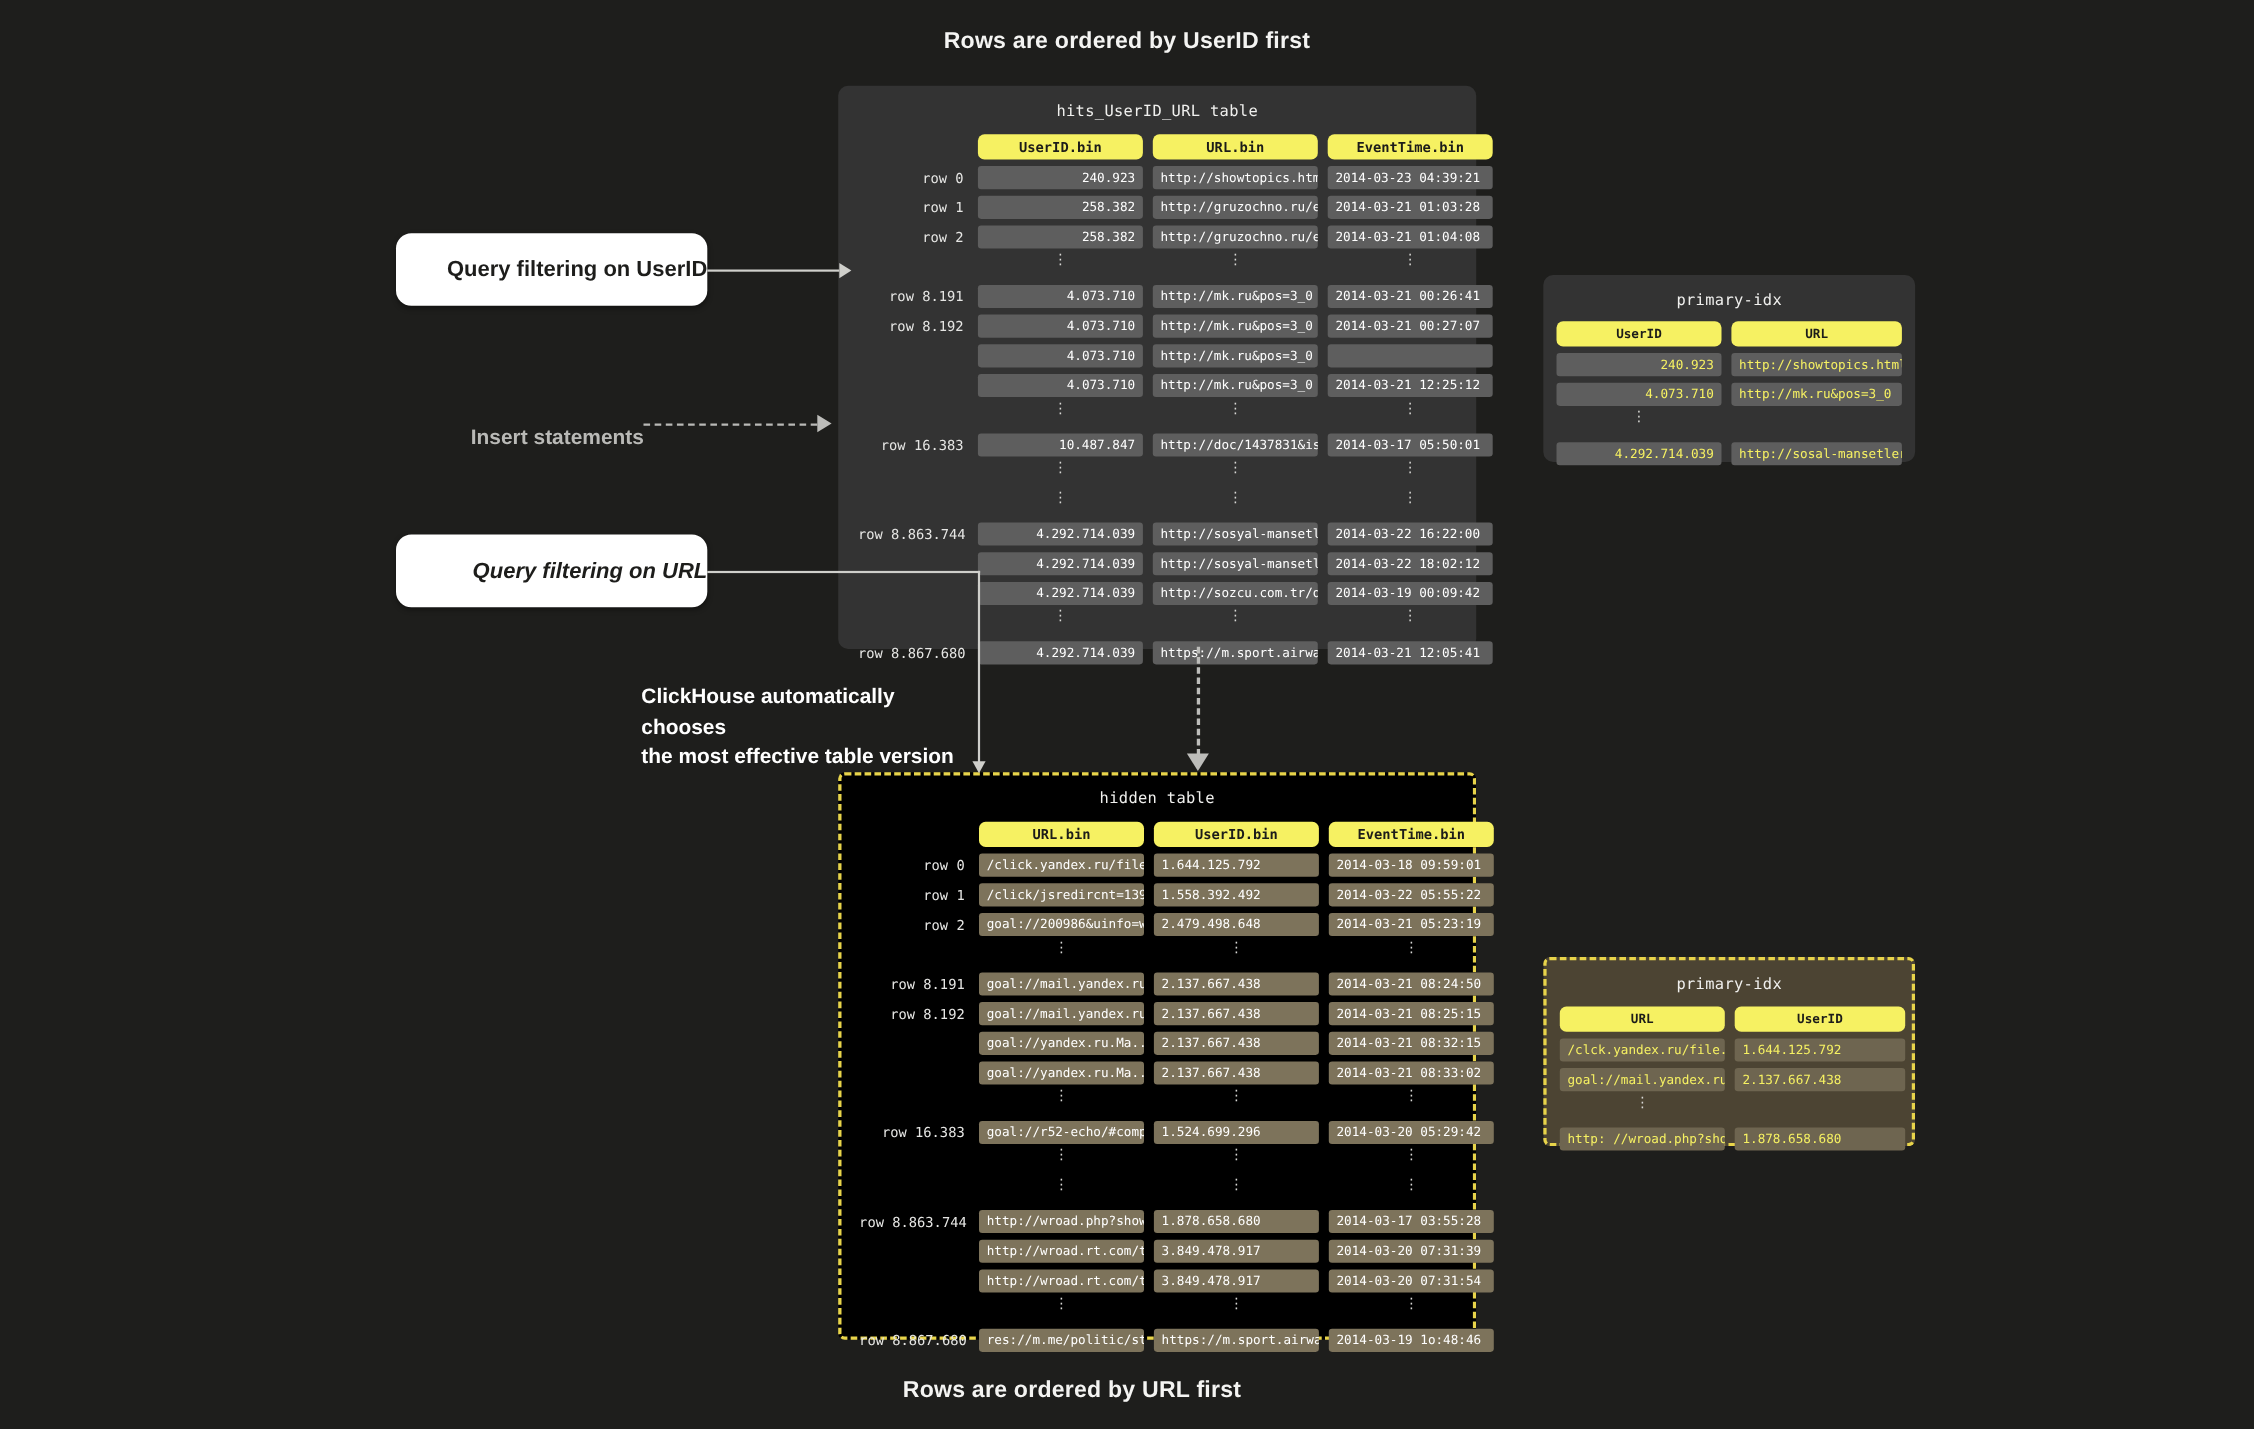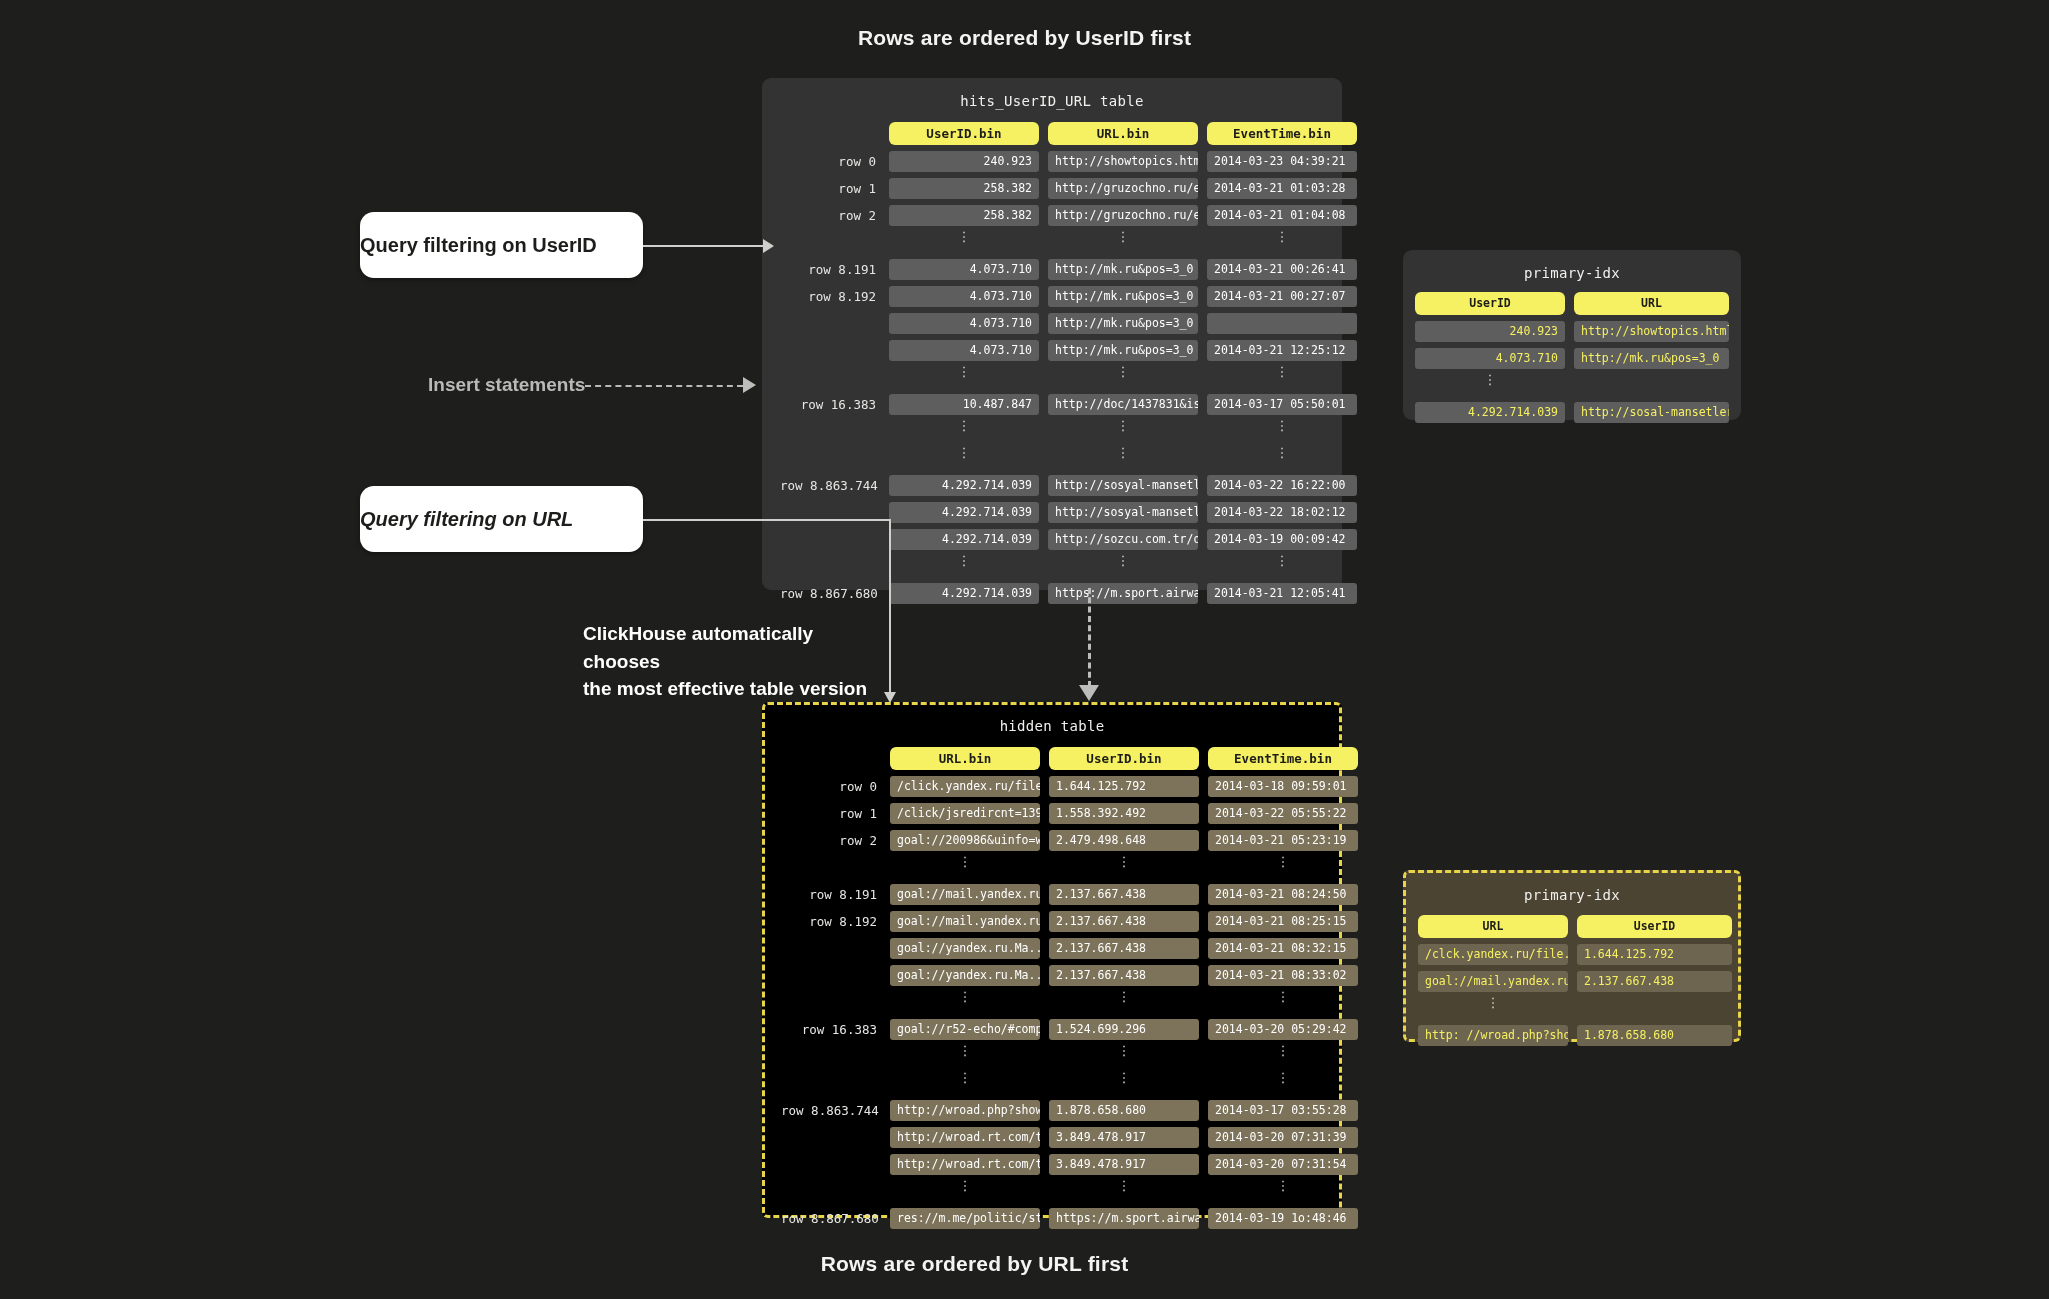--- a/index.html
+++ b/index.html
@@ -37,34 +37,34 @@
   
   .callout {
     position: absolute;
     background: #ffffff;
     color: #1d1d1b;
     border-radius: 14px;
     font-size: 20px;
     font-weight: bold;
     display: flex;
     align-items: center;
-    justify-content: flex-start;
+    justify-content: flex-end;
     box-shadow: 0 2px 5px rgba(0,0,0,.35);
   }
   #callout-userid { left: 360px; top: 212px; width: 283px; height: 66px; }
   #callout-url    { left: 360px; top: 486px; width: 283px; height: 66px; font-style: italic; }
 
   
   .annot {
     position: absolute;
     font-size: 19px;
     font-weight: bold;
     line-height: 1.45;
   }
-  #annot-insert { left: 428px; top: 371px; color: #b9b9b6; font-size: 19px; }
+  #annot-insert { left: 428px; top: 385px; color: #b9b9b6; font-size: 19px; }
   #annot-choose { left: 583px; top: 620px; color: #ffffff; width: 300px; }
   #annot-sync   { left: 1108px; top: 620px; color: #a9a9a6; width: 290px; }
 
   
   .line { position: absolute; background: #cfcfcb; }
   .vline { width: 1.5px; }
   .hline { height: 1.5px; }
 
   .dashline-h {
     position: absolute;

